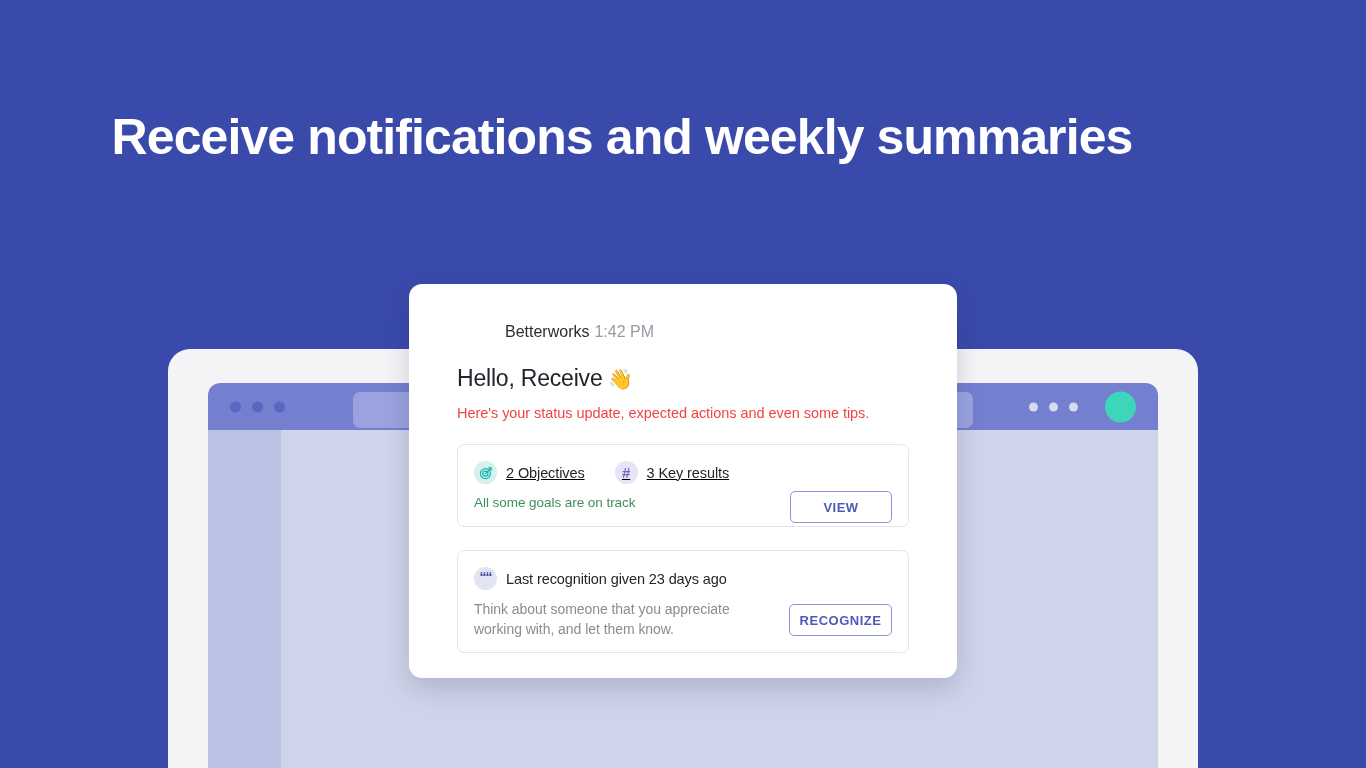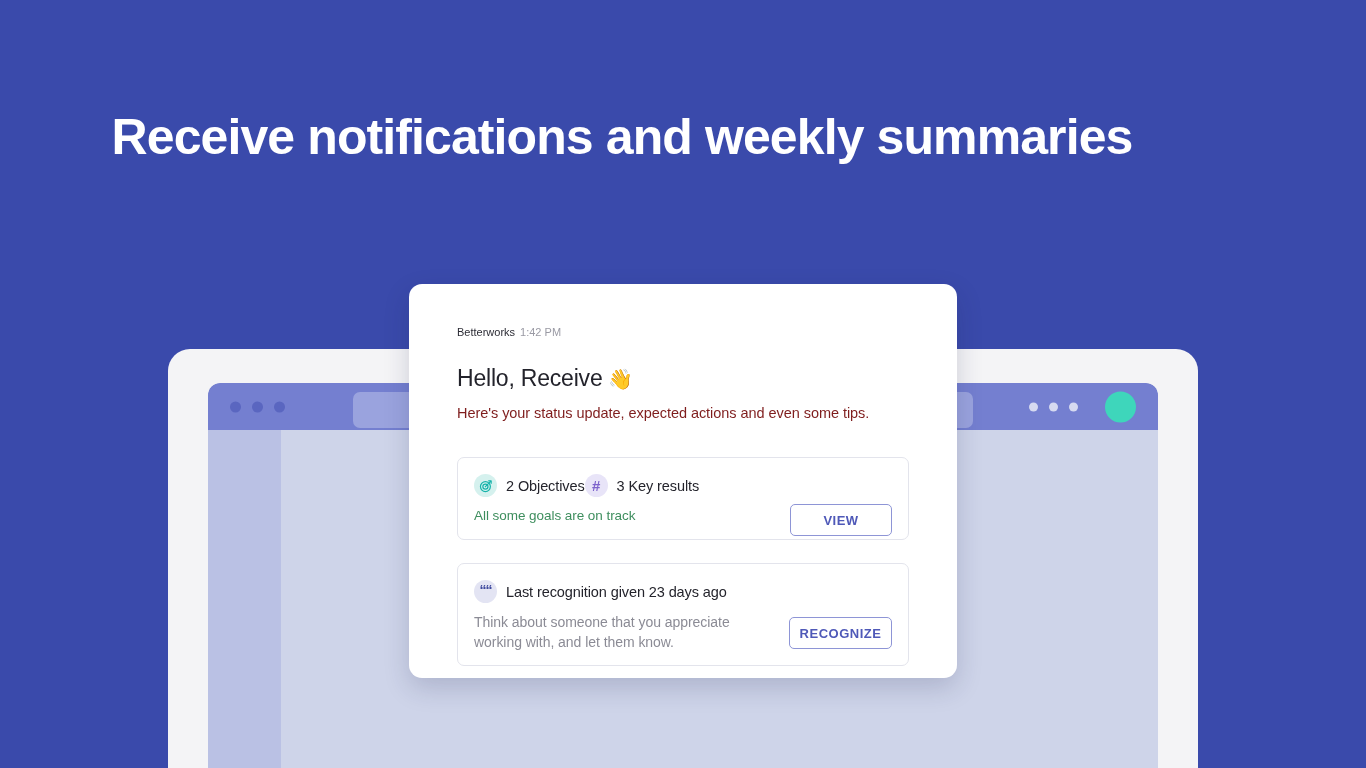--- a/index.html
+++ b/index.html
@@ -136,42 +136,43 @@
     top: 284px;
     width: 548px;
     height: 394px;
     background: #ffffff;
     border-radius: 13px;
     box-shadow: 0 10px 26px rgba(25,32,80,0.18);
     padding: 40px 48px 0 48px;
   }
 
   .notif-meta {
-    font-size: 11px;
+    font-size: 16px;
     line-height: 16px;
     margin-bottom: 23px;
+    margin-left: 48px;
   }
   .notif-app { color: #2c2c35; font-weight: normal; }
   .notif-time { color: #9a9aa4; margin-left: 5px; }
 
   .notif-greeting {
     font-size: 23px;
     color: #23232b;
     font-weight: normal;
     line-height: 30px;
     letter-spacing: -0.2px;
     margin-bottom: 9px;
   }
   .wave { font-size: 20px; }
 
   .notif-sub {
     font-size: 14.5px;
-    color: #7f1d1d;
+    color: #ef4444;
     line-height: 20px;
-    margin-bottom: 34px;
+    margin-bottom: 21px;
     letter-spacing: -0.05px;
   }
 
   
   .inner-box {
     border: 1px solid #e3e4ec;
     border-radius: 7px;
     position: relative;
     background: #fff;
   }
@@ -181,20 +182,22 @@
     margin-bottom: 23px;
   }
   .box-recognition {
     height: 103px;
     padding: 16px 18px 0 16px;
   }
 
   .metric-row {
     display: flex;
     align-items: center;
+    gap: 30px;
+    text-decoration: underline;
   }
   .metric {
     display: flex;
     align-items: center;
     gap: 9px;
   }
   .metric-label {
     font-size: 14.5px;
     color: #24242c;
     letter-spacing: -0.1px;

